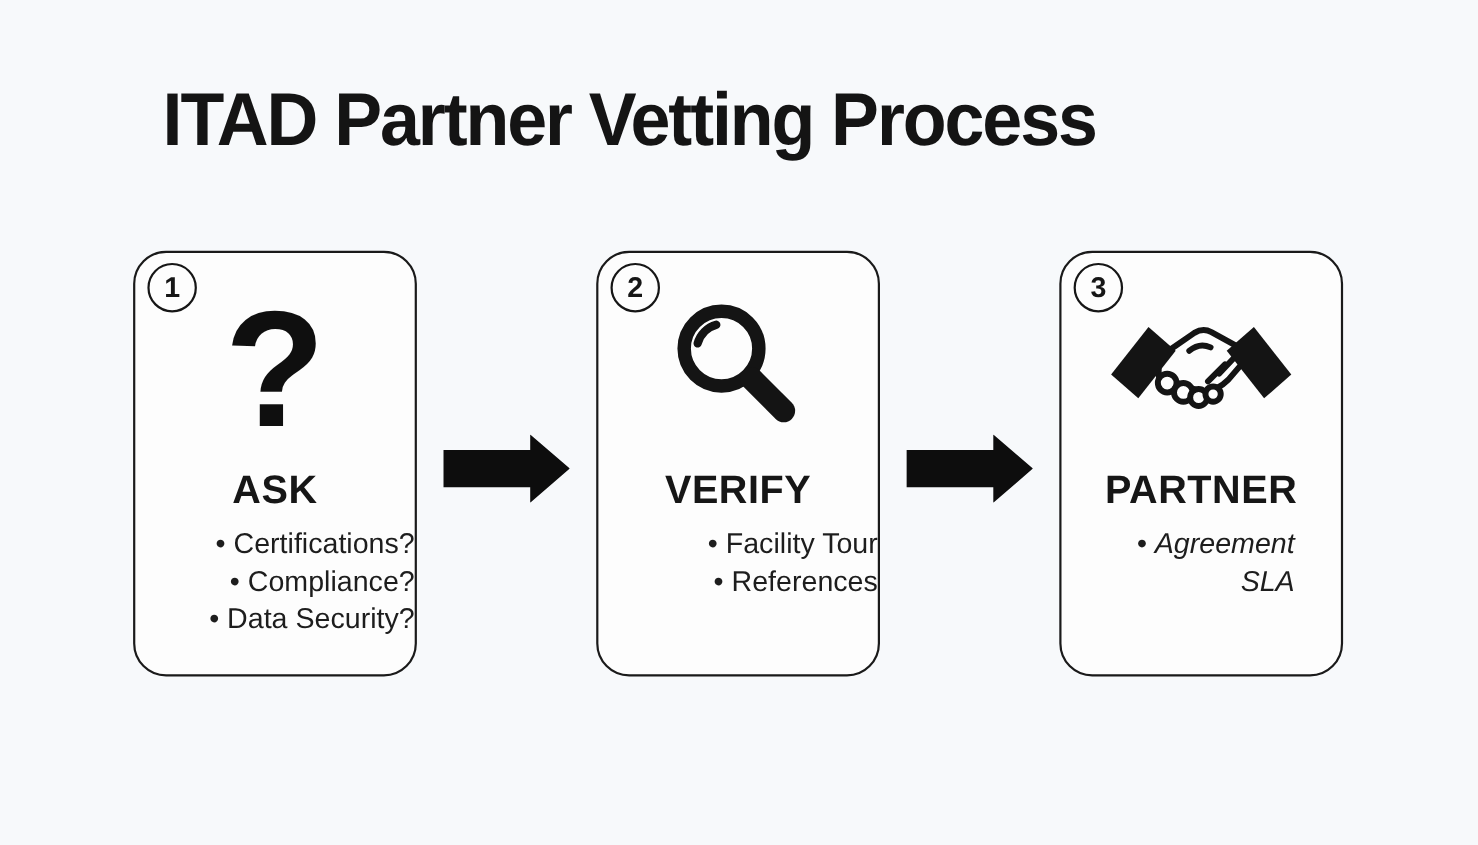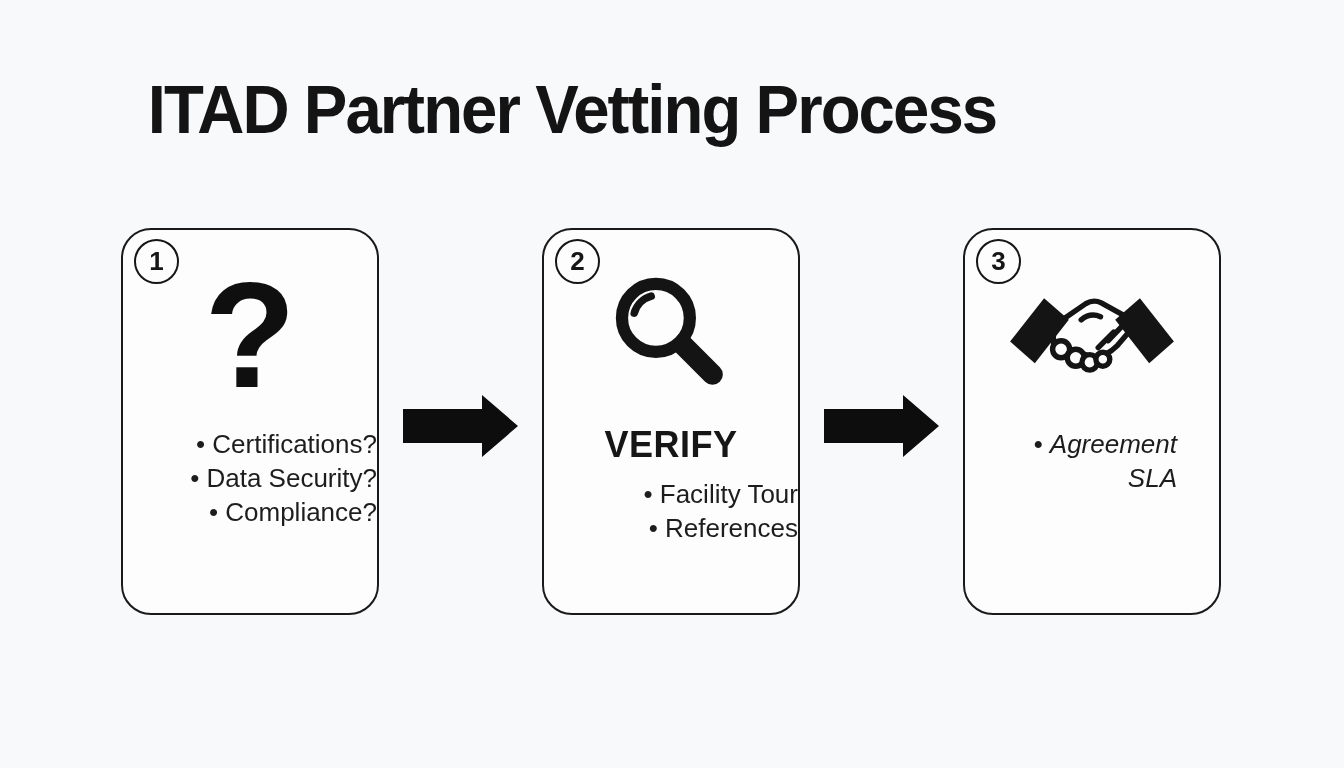--- a/index.html
+++ b/index.html
@@ -116,24 +116,25 @@
 
   <div class="flow">
 
     <section class="card">
       <div class="badge">
         <span>1</span>
       </div>
       <div class="icon-box">
         <div class="qmark">?</div>
       </div>
+      <h2 class="heading">ASK</h2>
       <ul class="items">
         <li class="item">Certifications?</li>
+        <li class="item">Compliance?</li>
         <li class="item">Data Security?</li>
-        <li class="item">Compliance?</li>
       </ul>
     </section>
 
     <div class="arrow-cell">
       <svg width="115" height="62" viewBox="0 0 115 62" aria-hidden="true">
         <polygon points="0,14 79,14 79,0 115,31 79,62 79,48 0,48" fill="#0d0d0d"></polygon>
       </svg>
     </div>
 
     <section class="card">
@@ -179,19 +180,20 @@
               <path d="M131,85 L149,66" fill="none"></path>
               <path d="M96,58 Q108,48 121,54" fill="none"></path>
             </g>
             <g fill="#141414">
               <polygon points="4,86 48,30 80,58 36,114"></polygon>
               <polygon points="216,86 172,30 140,58 184,114"></polygon>
             </g>
           </svg>
         </span>
       </div>
+      <h2 class="heading">PARTNER</h2>
       <ul class="items">
         <li class="item item-narrow">Agreement SLA</li>
       </ul>
     </section>
 
   </div>
 </div>
 
 </body></html>

